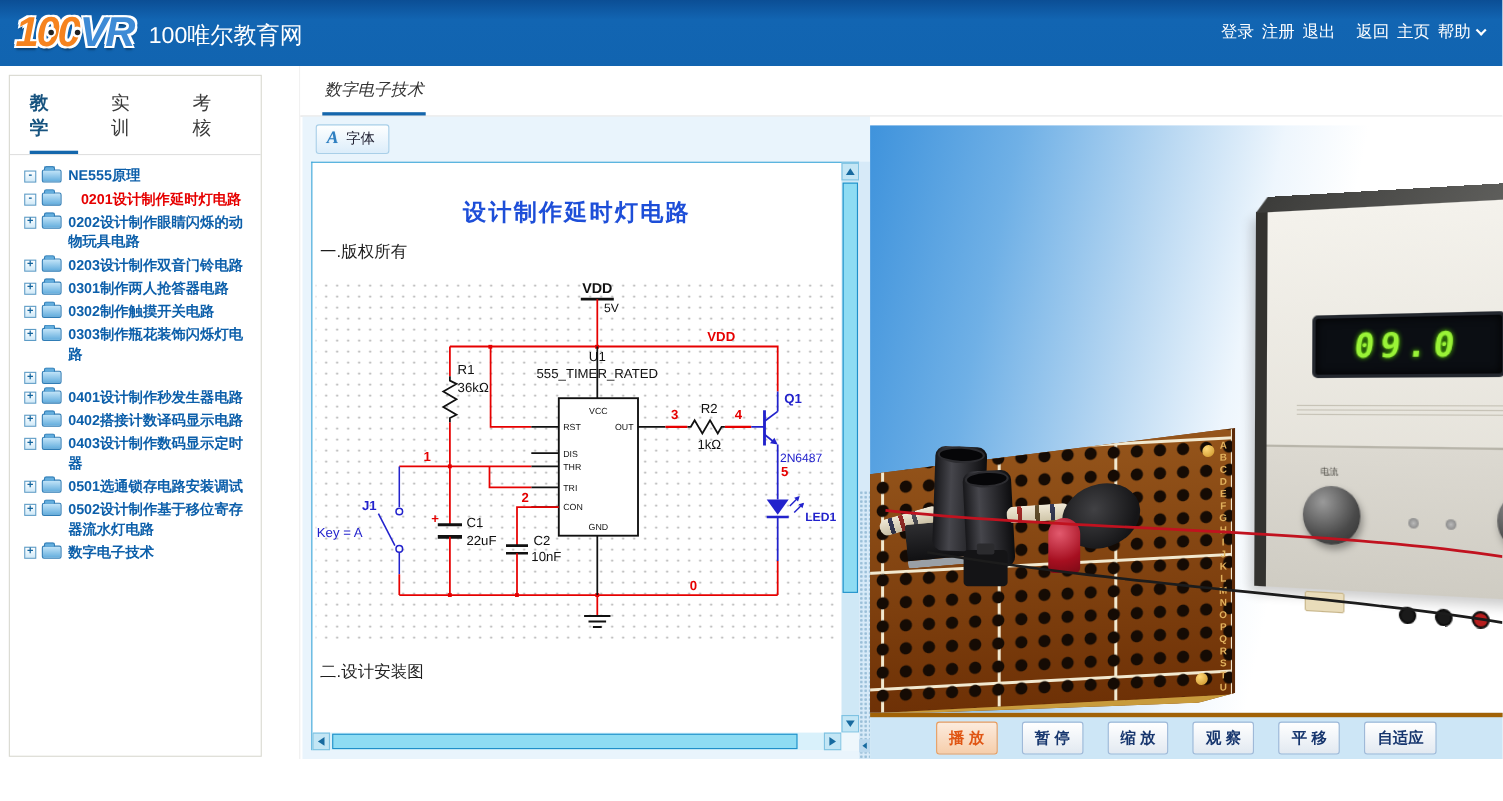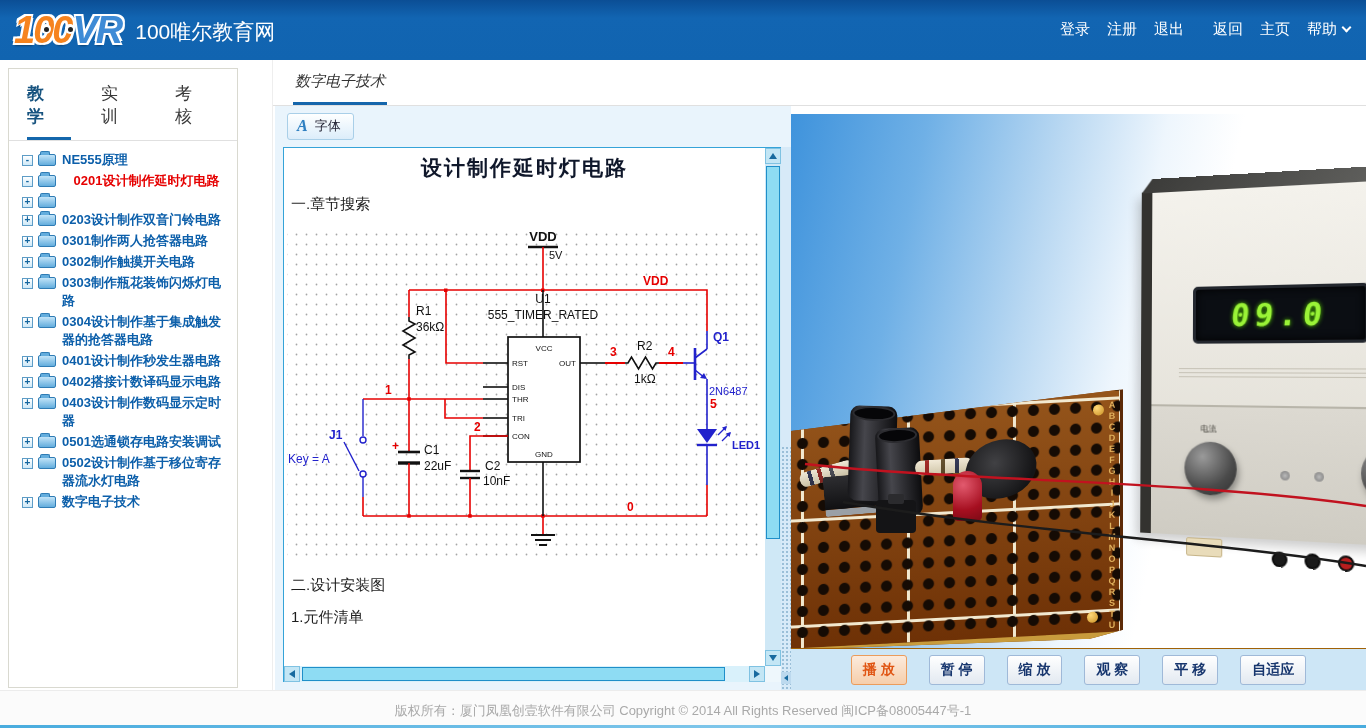--- a/index.html
+++ b/index.html
@@ -11,21 +11,21 @@
          background:linear-gradient(180deg,#0b4e95 0%,#1265b2 30%,#1164b0 100%); }
   .logo-wrap { position:absolute; left:14px; top:8px; display:flex; align-items:center; }
   .logo { position:relative; font-style:italic; font-weight:bold; font-size:38px; letter-spacing:-2px; line-height:44px;
           text-shadow:-2px -2px 0 #fff,2px -2px 0 #fff,-2px 2px 0 #fff,2px 2px 0 #fff,0 3px 2px rgba(0,0,0,.35); }
   .logo-100 { color:#f6831e; }
   .logo-vr  { color:#3e8bd6; margin-left:1px; }
   .eye { position:absolute; width:10px; height:10px; background:#fff; border-radius:50%; top:16px; }
   .eye::after { content:""; position:absolute; width:5px; height:5px; background:#222; border-radius:50%; left:3px; top:3px; }
   .eye.e1 { left:27px; } .eye.e2 { left:51px; }
   .site-name { color:#fff; font-size:21px; margin-left:14px; margin-top:4px; }
-  .hdr-nav { position:absolute; right:16px; top:20px; display:flex; align-items:center; gap:17px; }
+  .hdr-nav { position:absolute; right:16px; top:20px; display:flex; align-items:center; gap:7px; }
   .hdr-nav a { color:#fff; font-size:15px; text-decoration:none; cursor:pointer; }
   .hdr-nav a.grp { margin-left:12px; }
   .chev { display:inline-block; width:7px; height:7px; border-right:2px solid #fff; border-bottom:2px solid #fff;
           transform:rotate(45deg); margin-left:6px; margin-bottom:3px; }
 
   
   .sidebar { position:absolute; left:8px; top:68px; width:230px; height:620px; background:#fff;
              border:1px solid #d9d9d0; }
   .side-tabs { display:flex; gap:30px; padding:13px 18px 0 18px; border-bottom:1px solid #e0e0e0; }
   .side-tab { font-size:17px; color:#3a3a3a; letter-spacing:4px; padding-bottom:9px; cursor:pointer; }
@@ -56,21 +56,21 @@
   .course-col { position:absolute; left:2px; top:46px; width:516px; bottom:0; background:#e9f4fc; }
   .toolbar { height:41px; padding:7px 0 0 12px; }
   .btn-font { display:inline-flex; align-items:center; gap:7px; padding:3px 12px 4px 9px; cursor:pointer;
               border:1px solid #a9cfe8; border-radius:3px; background:linear-gradient(180deg,#feffff,#dcedfa);
               font-size:13px; color:#223; }
   .font-A { font-family:"Liberation Serif",serif; font-style:italic; font-weight:bold; font-size:16px;
             color:#2f7fc1; text-shadow:0 0 1px #9cc8e8; }
   .doc { position:absolute; left:8px; top:41px; width:498px; bottom:8px; background:#fff;
          border-top:1px solid #35a3d8; border-left:1px solid #35a3d8; }
   .doc-content { position:absolute; left:0; top:0; right:16px; bottom:16px; overflow:hidden; }
-  .doc-title { margin-top:6px; text-align:center; font-size:21px; color:#0f172a; letter-spacing:2px; }
+  .doc-title { margin-top:31px; text-align:center; font-size:21px; color:#1d4ed8; letter-spacing:2px; }
   .doc-line { margin:13px 0 0 7px; font-size:15px; color:#1d1d1d; }
   .circuit { display:block; margin:9px 0 0 1px; }
   
   .vsb { position:absolute; right:0; top:0; width:16px; bottom:16px; background:#cfe8f6; }
   .hsb { position:absolute; left:0; bottom:0; height:16px; right:16px; background:#d9f1fb; }
   .sb-btn { position:absolute; width:16px; height:16px; background:#c3e6f5; border:1px solid #7fc2e2;
             display:flex; align-items:center; justify-content:center; cursor:pointer; }
   .vsb .up { top:0; } .vsb .dn { bottom:0; }
   .hsb .lf { left:0; } .hsb .rt { right:0; }
   .vsb-thumb { position:absolute; left:1px; right:1px; top:18px; height:72%;
@@ -155,21 +155,21 @@
   .cap1 { left:58px; top:292px; width:47px; height:95px; transform:rotate(2deg); }
   .cap2 { left:86px; top:314px; width:44px; height:88px; transform:rotate(-3deg); }
   .pushbtn { left:85px; top:386px; width:40px; height:33px; background:#141416; border-radius:4px; }
   .pushbtn::after { content:""; position:absolute; left:12px; top:-6px; width:16px; height:10px; background:#2b2b2e; border-radius:2px; }
   .led { left:162px; top:357px; width:29px; height:50px; border-radius:15px 15px 5px 5px;
          background:radial-gradient(circle at 35% 28%,#e25a6e,#a60f20 62%,#7a0a15); }
   .buzzer { left:174px; top:326px; width:72px; height:58px; border-radius:50%; transform:rotate(-10deg) skewX(-6deg);
             background:radial-gradient(circle at 42% 38%,#414144,#151517 72%); }
   .wires { position:absolute; left:0; top:0; width:100%; height:100%; pointer-events:none; }
   
-  .controls { position:absolute; left:0; right:0; bottom:0; height:42px; background:#cde6f6; border-top:1px solid #a16207;
+  .controls { position:absolute; left:0; right:0; bottom:0; height:42px; background:#cde6f6; border-top:4px solid #a16207;
               display:flex; align-items:center; justify-content:center; gap:22px; }
   .vbtn { padding:5px 11px; font-size:14px; font-weight:bold; color:#17366e; cursor:pointer;
           border:1px solid #9fb9d8; border-radius:3px; background:linear-gradient(180deg,#ffffff,#e2e9f1); }
   .vbtn.on { color:#e05513; border-color:#eb9c5c; background:linear-gradient(180deg,#fcebdd,#f6ceab); }
 
   
   .footer { position:absolute; left:0; bottom:0; width:100%; height:38px; background:#fbfbfb; border-top:1px solid #ececec; }
   .footer p { text-align:center; color:#a9a9a9; font-size:13px; margin-top:11px; }
   .footer-bar { position:absolute; left:0; bottom:0; width:100%; height:3px;
                 background:linear-gradient(90deg,#49acde,#7fc6ea 55%,#49acde); }
@@ -213,20 +213,21 @@
           <span class="lbl">NE555原理</span>
         </li>
       <li class="sel">
           <span class="expander">-</span>
           <span class="folder"></span>
           <span class="lbl">0201设计制作延时灯电路</span>
         </li>
       <li>
           <span class="expander">+</span>
           <span class="folder"></span>
+          <span class="lbl">0202设计制作眼睛闪烁的动物玩具电路</span>
         </li>
       <li>
           <span class="expander">+</span>
           <span class="folder"></span>
           <span class="lbl">0203设计制作双音门铃电路</span>
         </li>
       <li>
           <span class="expander">+</span>
           <span class="folder"></span>
           <span class="lbl">0301制作两人抢答器电路</span>
@@ -237,21 +238,20 @@
           <span class="lbl">0302制作触摸开关电路</span>
         </li>
       <li>
           <span class="expander">+</span>
           <span class="folder"></span>
           <span class="lbl">0303制作瓶花装饰闪烁灯电路</span>
         </li>
       <li>
           <span class="expander">+</span>
           <span class="folder"></span>
-          <span class="lbl">0304设计制作基于集成触发器的抢答器电路</span>
         </li>
       <li>
           <span class="expander">+</span>
           <span class="folder"></span>
           <span class="lbl">0401设计制作秒发生器电路</span>
         </li>
       <li>
           <span class="expander">+</span>
           <span class="folder"></span>
           <span class="lbl">0402搭接计数译码显示电路</span>
@@ -287,21 +287,21 @@
     <div class="course-col">
       <div class="toolbar">
         <span class="btn-font">
           <span class="font-A">A</span>
           <span>字体</span>
         </span>
       </div>
       <div class="doc">
         <div class="doc-content">
           <h1 class="doc-title">设计制作延时灯电路</h1>
-          <p class="doc-line">一.章节搜索</p>
+          <p class="doc-line">一.版权所有</p>
 
           <svg class="circuit" width="480" height="340" viewBox="0 0 480 340">
             <defs>
               <pattern id="dotgrid" width="10" height="10" patternUnits="userSpaceOnUse">
                 <circle cx="1.5" cy="1.5" r="0.9" fill="#a6a6a6"></circle>
               </pattern>
             </defs>
             <rect x="0" y="0" width="480" height="340" fill="#ffffff"></rect>
             <rect x="2" y="4" width="472" height="332" fill="url(#dotgrid)"></rect>
 
@@ -408,21 +408,20 @@
             <rect x="183.2" y="291.2" width="3.5" height="3.5" fill="#e60000"></rect>
             <rect x="256.2" y="291.2" width="3.5" height="3.5" fill="#e60000"></rect>
             <line x1="258" y1="239" x2="258" y2="293" stroke="#111" stroke-width="1.6"></line>
             <line x1="258" y1="293" x2="258" y2="312" stroke="#e60000" stroke-width="1.6"></line>
             <line x1="246" y1="312" x2="270" y2="312" stroke="#111" stroke-width="2"></line>
             <line x1="250" y1="317" x2="266" y2="317" stroke="#111" stroke-width="2"></line>
             <line x1="254" y1="322" x2="262" y2="322" stroke="#111" stroke-width="2"></line>
           </svg>
 
           <p class="doc-line">二.设计安装图</p>
-          <p class="doc-line">1.元件清单</p>
         </div>
 
         <div class="vsb">
           <div class="sb-btn up">
               <span class="t-up"></span>
             </div>
           <div class="vsb-thumb"></div>
           <div class="sb-btn dn">
               <span class="t-dn"></span>
             </div>
@@ -502,18 +501,14 @@
         <button class="vbtn on">播 放</button>
         <button class="vbtn">暂 停</button>
         <button class="vbtn">缩 放</button>
         <button class="vbtn">观 察</button>
         <button class="vbtn">平 移</button>
         <button class="vbtn">自适应</button>
       </div>
     </div>
   </section>
 
-  <footer class="footer">
-    <p>版权所有：厦门凤凰创壹软件有限公司   Copyright © 2014   All Rights Reserved   闽ICP备08005447号-1</p>
-    <div class="footer-bar"></div>
-  </footer>
 
 </div>
 
 </body></html>

